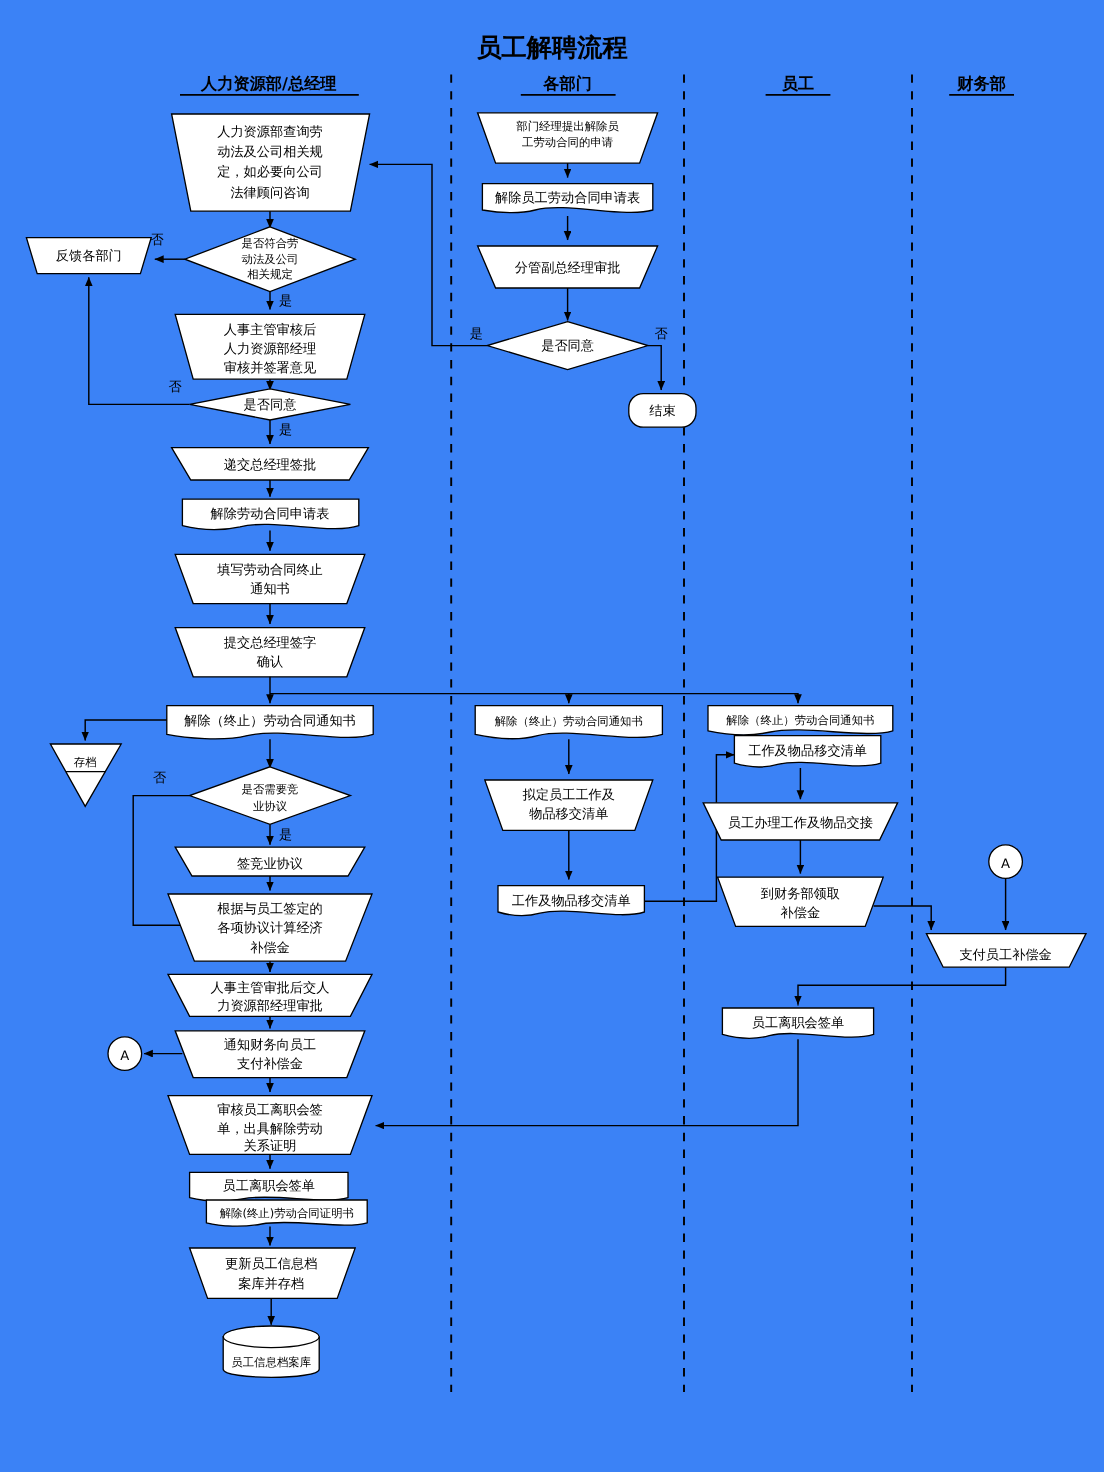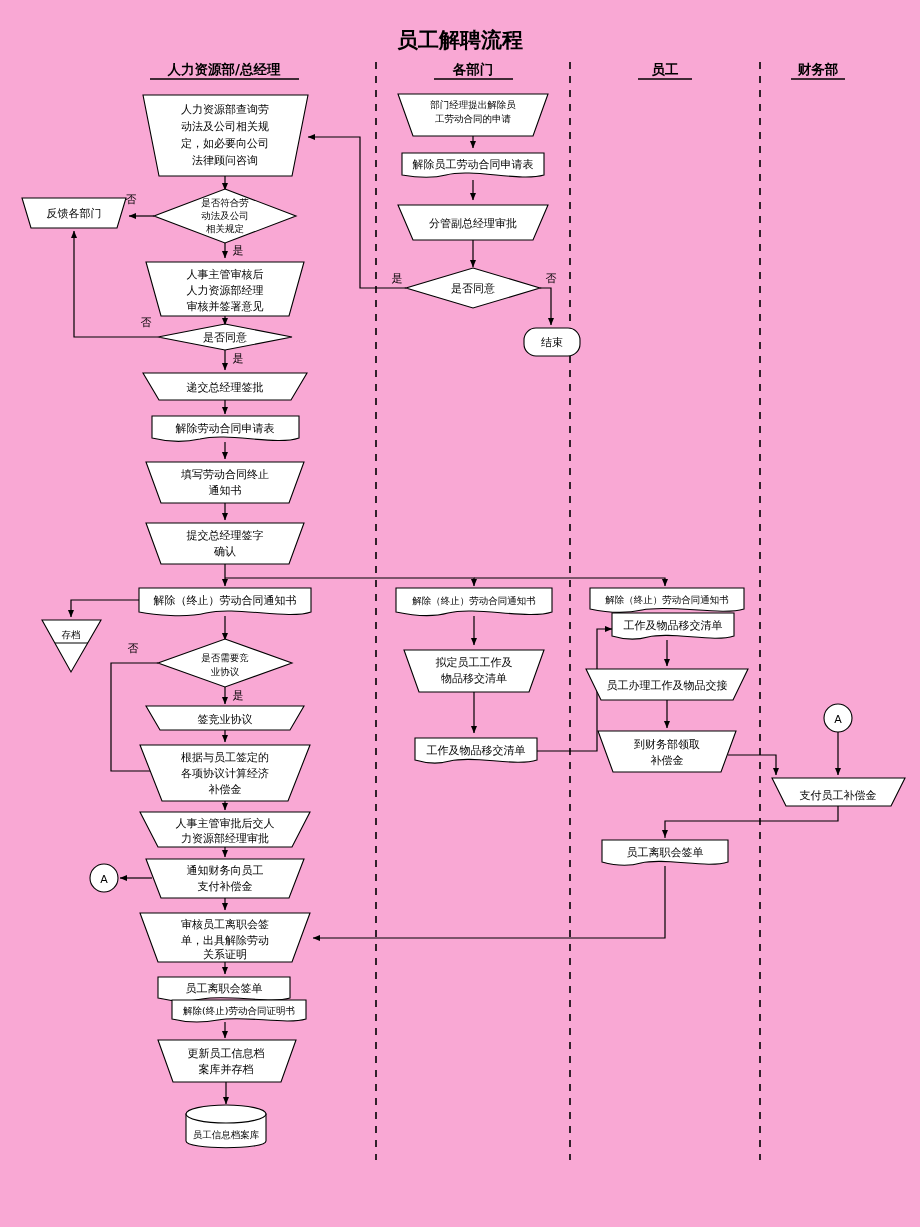--- a/index.html
+++ b/index.html
@@ -1,17 +1,17 @@
 <!DOCTYPE html>
 <html><head>
 <meta charset="utf-8">
 <style>
   html,body{margin:0;padding:0;background:#ffffff;}
   body{width:920px;height:1227px;font-family:"DejaVu Sans","Liberation Sans",sans-serif;}
-  #root{position:relative;width:920px;height:1227px;overflow:hidden;background:#f9a8d4;}
+  #root{position:relative;width:920px;height:1227px;overflow:hidden;background:#3b82f6;}
   svg#chart{position:absolute;left:0;top:0;width:920px;height:1227px;}
   .shape{fill:#ffffff;stroke:#000000;stroke-width:1.1;}
   .conn{fill:none;stroke:#000000;stroke-width:1.2;}
   .divider{stroke:#000000;stroke-width:1.6;stroke-dasharray:7 7;fill:none;}
   .hdr-underline{stroke:#000000;stroke-width:1.4;}
   text{font-family:"DejaVu Sans","Liberation Sans",sans-serif;fill:#000;}
   .t-title{font-size:21px;font-weight:bold;text-anchor:middle;}
   .t-lane{font-size:13.5px;font-weight:bold;text-anchor:middle;}
   .t-node{font-size:11px;text-anchor:middle;}
   .t-small{font-size:9.5px;text-anchor:middle;}

